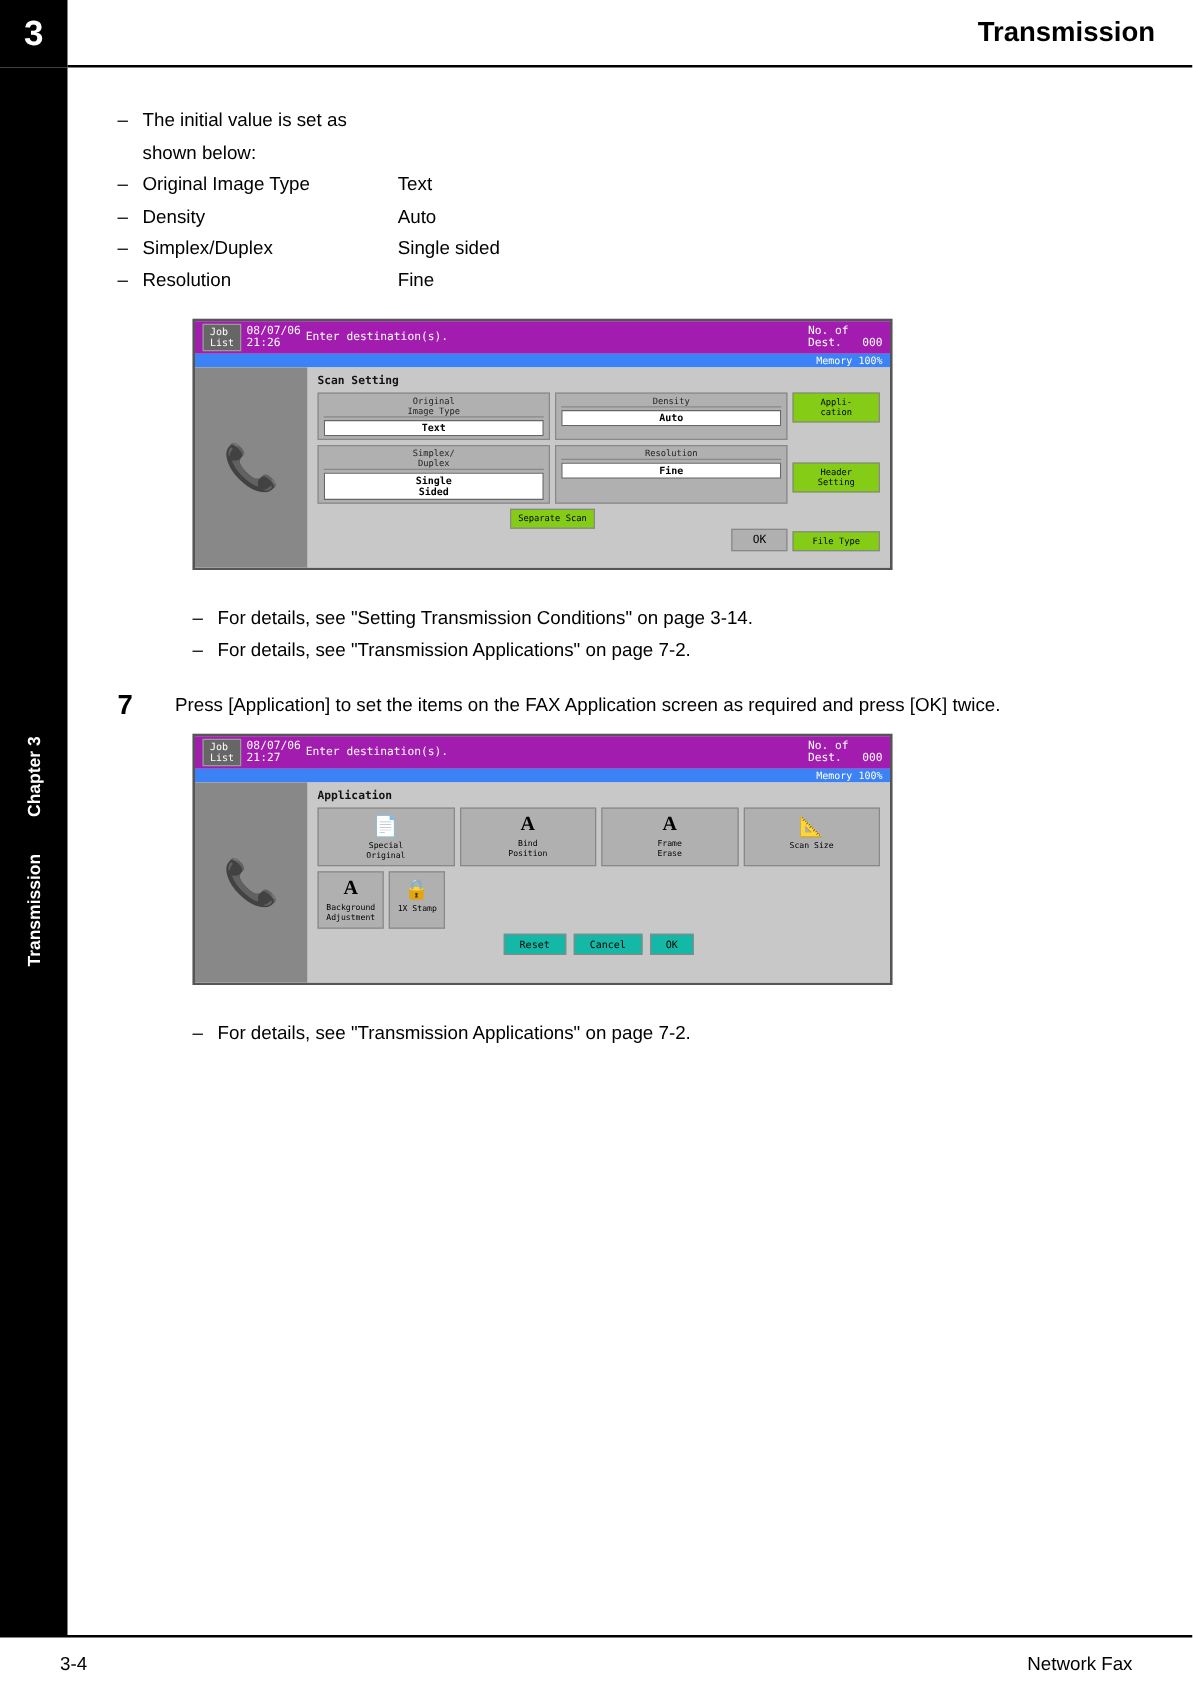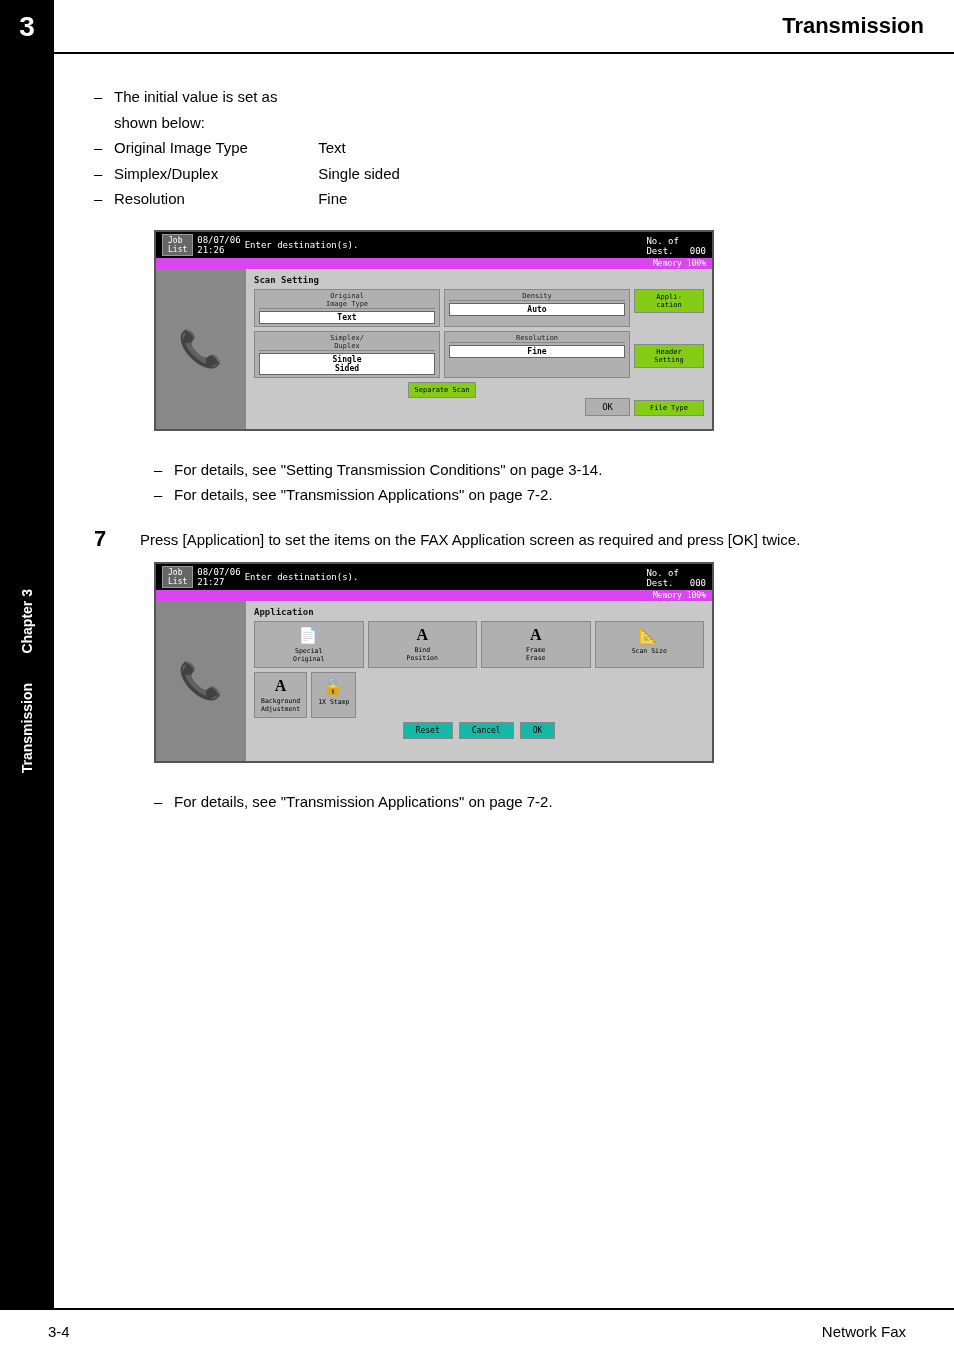--- a/index.html
+++ b/index.html
@@ -124,41 +124,41 @@
       border: 2px solid #555;
       background: #e0e0e0;
       margin-bottom: 16px;
       display: inline-block;
       width: 560px;
       margin-left: 60px;
     }
 
     
     .fax-header {
-      background: #000000;
+      background: #a21caf;
       color: #fff;
       display: flex;
-      align-items: flex-end;
+      align-items: center;
       justify-content: space-between;
       padding: 2px 6px;
       font-size: 9px;
       font-family: monospace;
     }
     .fax-header-left { display: flex; gap: 4px; align-items: center; }
     .fax-header-right { display: flex; gap: 4px; align-items: center; }
     .fax-btn-small {
       background: #666;
       color: #fff;
       border: 1px solid #999;
       padding: 1px 5px;
       font-size: 8px;
       font-family: monospace;
     }
     .fax-memory-bar {
-      background: #d946ef;
+      background: #3b82f6;
       color: #fff;
       text-align: right;
       padding: 1px 6px;
       font-size: 8px;
       font-family: monospace;
     }
 
     
     .fax-main {
       background: #d0d0d0;
@@ -370,20 +370,24 @@
   
   <ul class="bullet-list">
     <li>
       <span class="indent-label">The initial value is set as shown below:</span>
     </li>
     <li>
       <span class="indent-label">Original Image Type</span>
       <span class="indent-value">Text</span>
     </li>
     <li>
+      <span class="indent-label">Density</span>
+      <span class="indent-value">Auto</span>
+    </li>
+    <li>
       <span class="indent-label">Simplex/Duplex</span>
       <span class="indent-value">Single sided</span>
     </li>
     <li>
       <span class="indent-label">Resolution</span>
       <span class="indent-value">Fine</span>
     </li>
   </ul>
 
   

